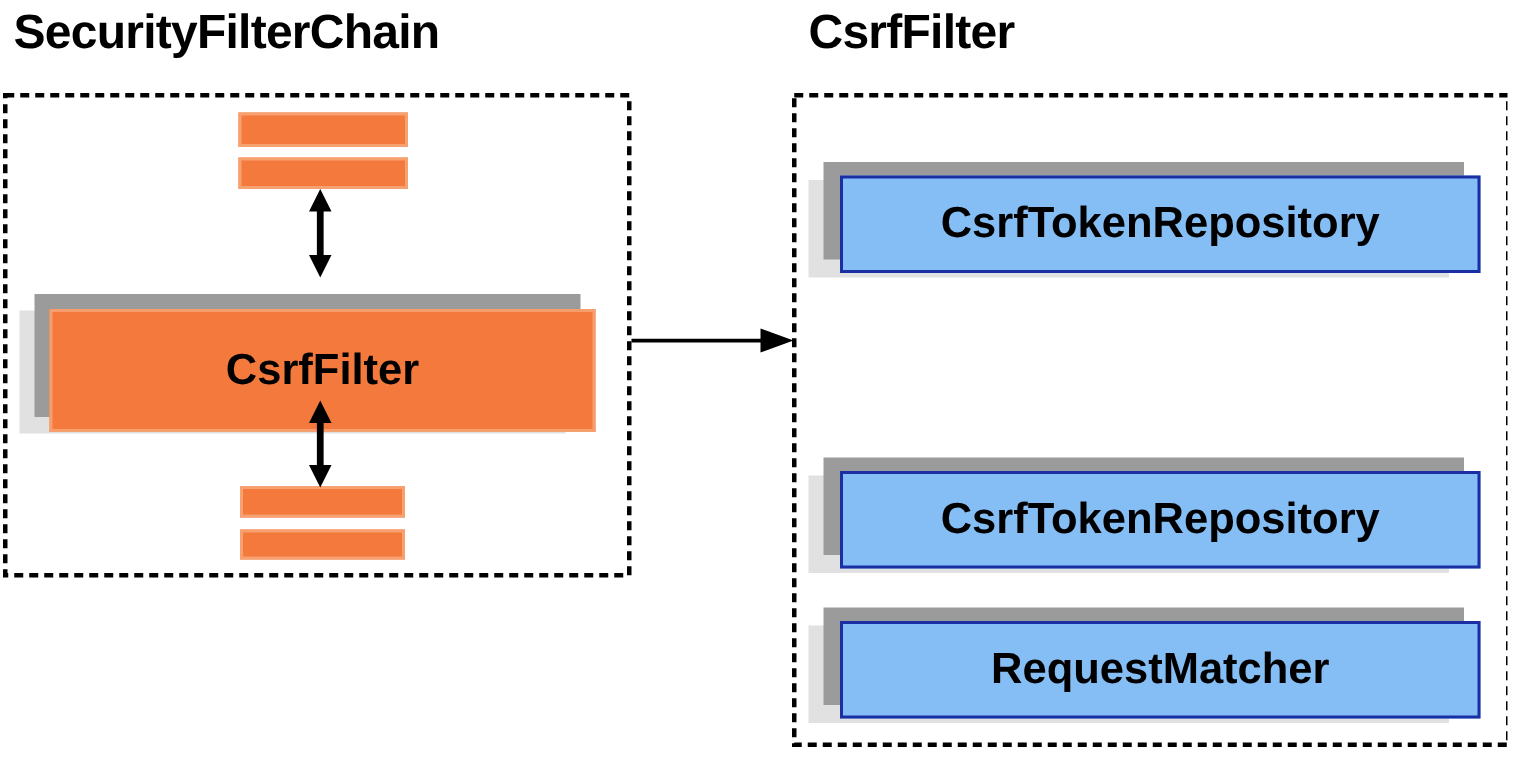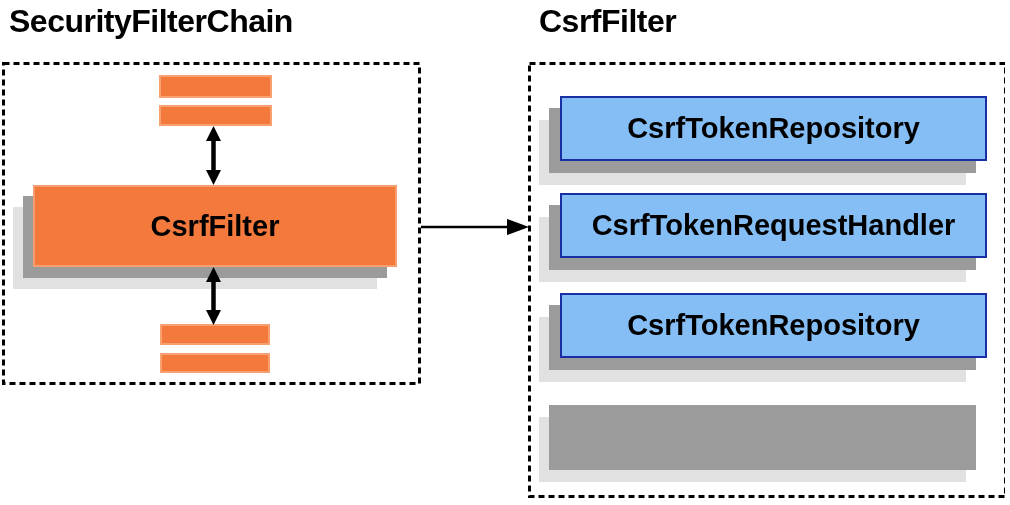--- a/index.html
+++ b/index.html
@@ -13,21 +13,21 @@
     white-space:nowrap; letter-spacing:-0.5px;
   }
   .bar {
     position:absolute; background:#f4793d; border:2px solid #f7a070;
   }
   .stack { position:absolute; }
   .layer { position:absolute; }
   .shadow-light { background:#e1e1e1; }
   .shadow-dark  { background:#9b9b9b; }
   .node {
-    display:flex; align-items:center; justify-content:center;
+    display:flex; align-items:center; justify-content:center;margin-top:21px;
   }
   .orange-stack .layer { width:364px; height:82px; }
   .orange-stack .shadow-light { left:0;  top:22px; }
   .orange-stack .shadow-dark  { left:10px; top:11px; }
   .orange-stack .node { left:20px; top:0; background:#f4793d; border:2px solid #f79e6e; }
   .blue-stack .layer { width:427px; height:65px; }
   .blue-stack .shadow-light { left:0;  top:24px; }
   .blue-stack .shadow-dark  { left:10px; top:12px; }
   .blue-stack .node { left:21px; top:0; background:#85bef5; border:2px solid #1b2fa5; }
   .node-label {
@@ -61,39 +61,35 @@
   <div class="bar" style="left:160px; top:353px; width:110px; height:20px;"></div>
 
   <div class="stack blue-stack" style="left:539px; top:96px; width:448px; height:89px;">
     <div class="layer shadow-light"></div>
     <div class="layer shadow-dark"></div>
     <div class="layer node">
       <span class="node-label">CsrfTokenRepository</span>
     </div>
   </div>
 
-  <div class="stack blue-stack" style="left:539px; top:193px; width:448px; height:89px;">
-    <div class="layer shadow-light"></div>
-    <div class="layer shadow-dark"></div>
-    <div class="layer node">
-      <span class="node-label">CsrfTokenRequestHandler</span>
-    </div>
-  </div>
 
   <div class="stack blue-stack" style="left:539px; top:293px; width:448px; height:89px;">
     <div class="layer shadow-light"></div>
     <div class="layer shadow-dark"></div>
     <div class="layer node">
       <span class="node-label">CsrfTokenRepository</span>
     </div>
   </div>
 
   <div class="stack blue-stack" style="left:539px; top:393px; width:448px; height:89px;">
     <div class="layer shadow-light"></div>
     <div class="layer shadow-dark"></div>
+    <div class="layer node">
+      <span class="node-label">RequestMatcher</span>
+    </div>
   </div>
 
   <svg id="overlay" viewBox="0 0 1010 505" xmlns="http://www.w3.org/2000/svg">
 
     <rect x="3.5" y="63.5" width="416" height="320" fill="none" stroke="#000" stroke-width="3" stroke-dasharray="6 4"></rect>
     <rect x="529.5" y="63.5" width="476" height="433" fill="none" stroke="#000" stroke-width="3" stroke-dasharray="6 4"></rect>
 
     <g>
       <line x1="213.5" y1="139" x2="213.5" y2="172" stroke="#000" stroke-width="4.5"></line>
       <polygon points="213.5,126 206,141 221,141" fill="#000"></polygon>

